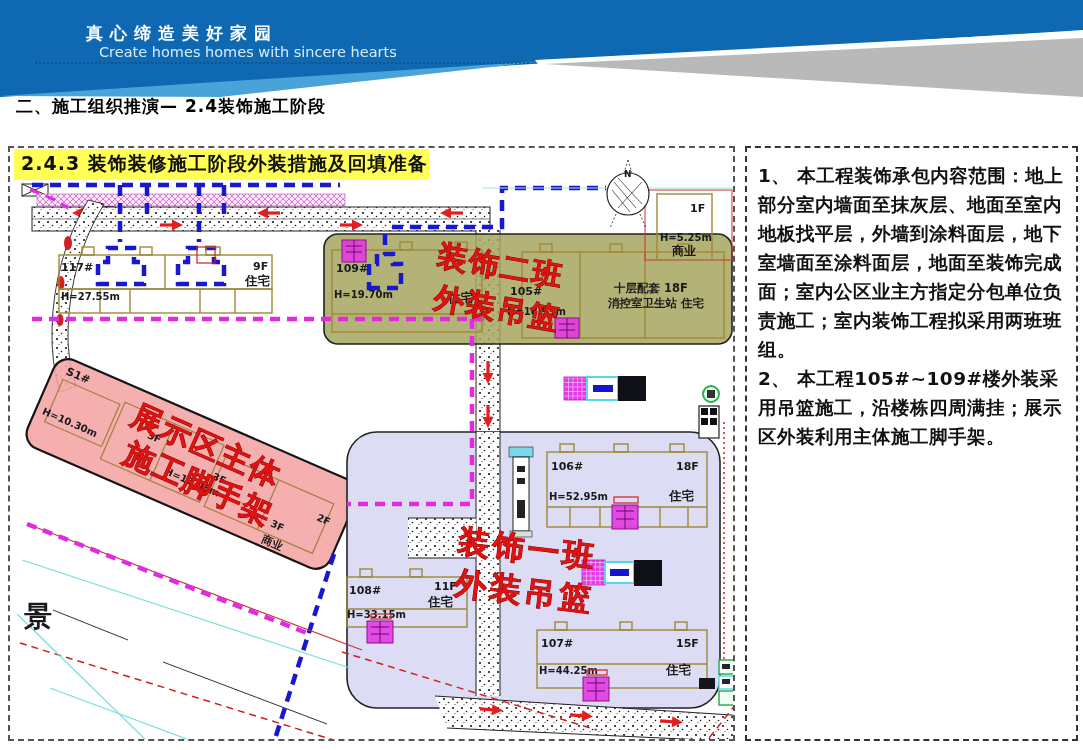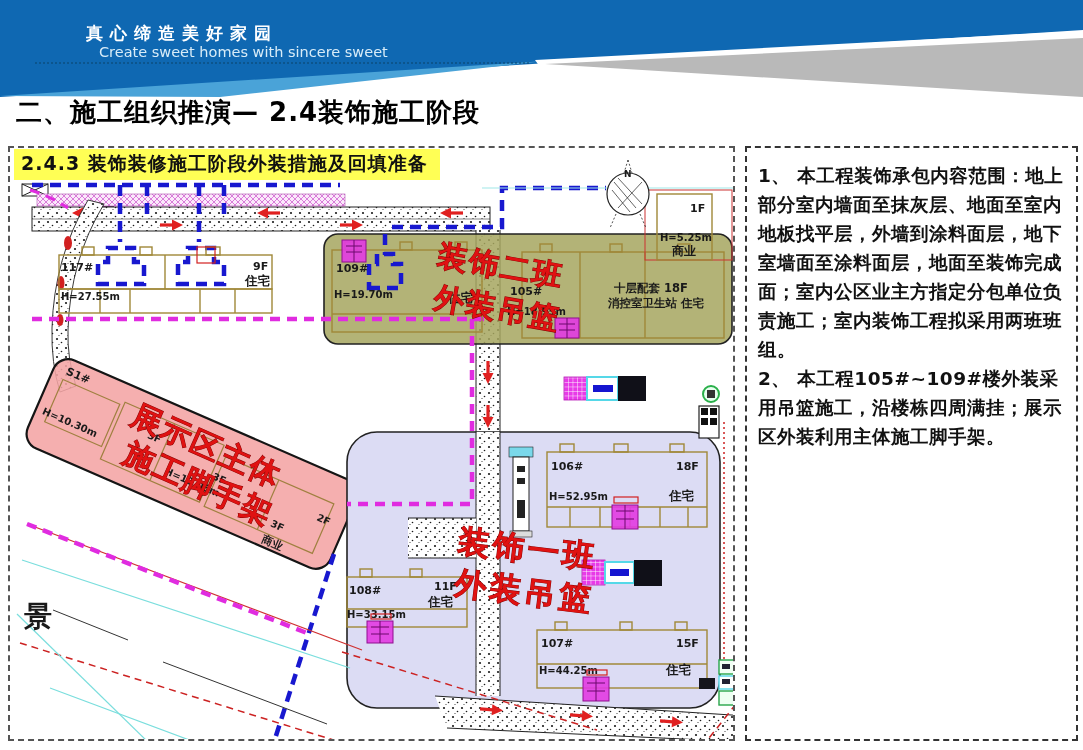--- a/index.html
+++ b/index.html
@@ -4,45 +4,45 @@
 <style>
   html,body{margin:0;padding:0;}
   body{width:1083px;height:750px;position:relative;background:#fff;overflow:hidden;
        font-family:"DejaVu Sans","Liberation Sans",sans-serif;}
   .abs{position:absolute;}
   
   #header-svg{left:0;top:0;}
   .slogan-cn{left:86px;top:22px;font-size:17px;font-weight:bold;color:#fff;letter-spacing:7px;}
   .slogan-en{left:99px;top:44px;font-size:14.5px;color:#d8ecf8;}
   .slogan-underline{left:35px;top:62px;width:494px;height:0;border-top:2px dotted #0a4670;opacity:.55;}
-  .page-title{left:16px;top:95px;font-size:26px;font-weight:bold;color:#000;letter-spacing:1px;white-space:nowrap;text-align:center;}
+  .page-title{left:16px;top:95px;font-size:17px;font-weight:bold;color:#000;letter-spacing:1px;white-space:nowrap;text-align:center;}
   
   .plan-box{left:8px;top:146px;width:727px;height:595px;border:2px dashed #555;background:#fff;box-sizing:border-box;}
   .plan-subtitle{position:absolute;left:4px;top:1px;font-size:19px;font-weight:bold;color:#111;
-     padding:2px 12px 3px 7px;letter-spacing:1px;white-space:nowrap;z-index:6;}
+     padding:2px 1px 3px 7px;letter-spacing:1px;white-space:nowrap;z-index:6;}
   .plan-svg{position:absolute;left:0;top:0;z-index:2;}
   
   .notes-box{left:745px;top:146px;width:333px;height:595px;border:2px dashed #333;background:#fff;
      box-sizing:border-box;padding:13px 11px;color:#111;}
   .notes-box p{margin:0;font-size:18.5px;font-weight:600;line-height:29px;letter-spacing:.5px;}
   svg text{font-family:"DejaVu Sans","Liberation Sans",sans-serif;}
   .bl{font-weight:bold;fill:#1a1a1a;}
   .redzone{font-weight:bold;paint-order:stroke;stroke:#7a0202;stroke-width:.8;}
 </style>
 </head>
 <body>
 
 <svg id="header-svg" class="abs" width="1083" height="112">
   <polygon points="0,0 1083,0 1083,30 0,97" fill="#0f68b2"></polygon>
   <polygon points="0,96 545,61 220,97" fill="#4aa3d8"></polygon>
   <polygon points="535,60 1083,31 1083,39 540,67" fill="#ffffff"></polygon>
   <polygon points="545,64 1083,38 1083,97" fill="#b9b9b9"></polygon>
 </svg>
 <div class="abs slogan-cn">真心缔造美好家园</div>
-<div class="abs slogan-en">Create sweet homes with sincere sweet</div>
+<div class="abs slogan-en">Create homes homes with sincere hearts</div>
 <div class="abs slogan-underline"></div>
 
 <div class="abs page-title">二、施工组织推演— 2.4装饰施工阶段</div>
 
 <div class="abs plan-box">
   <div class="plan-subtitle" style="background:#ffff55;">2.4.3 装饰装修施工阶段外装措施及回填准备</div>
 
   <svg class="plan-svg" width="723" height="591" viewBox="0 0 723 591">
     <defs>
       <pattern id="sp" width="9" height="9" patternUnits="userSpaceOnUse">

